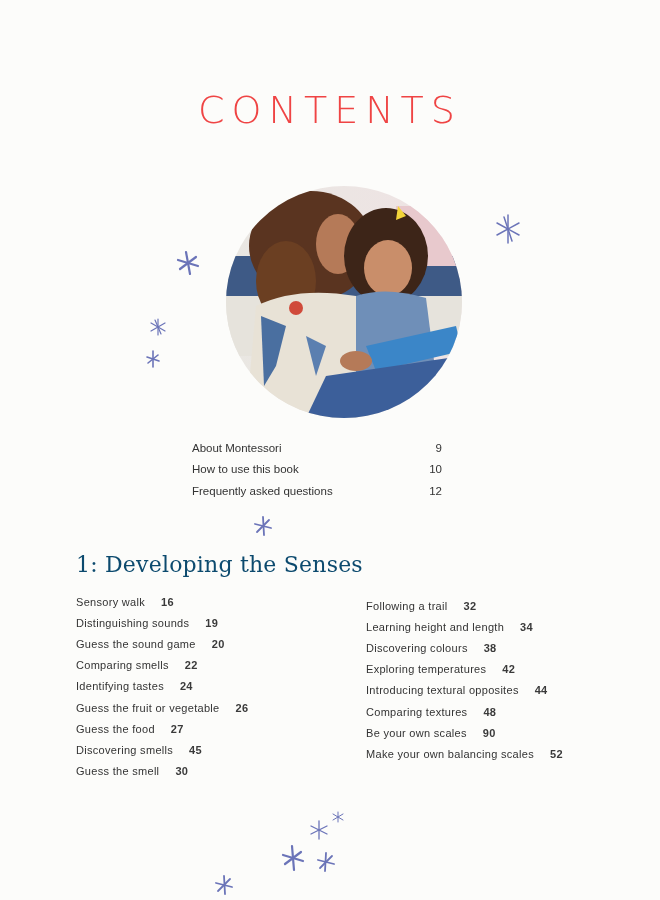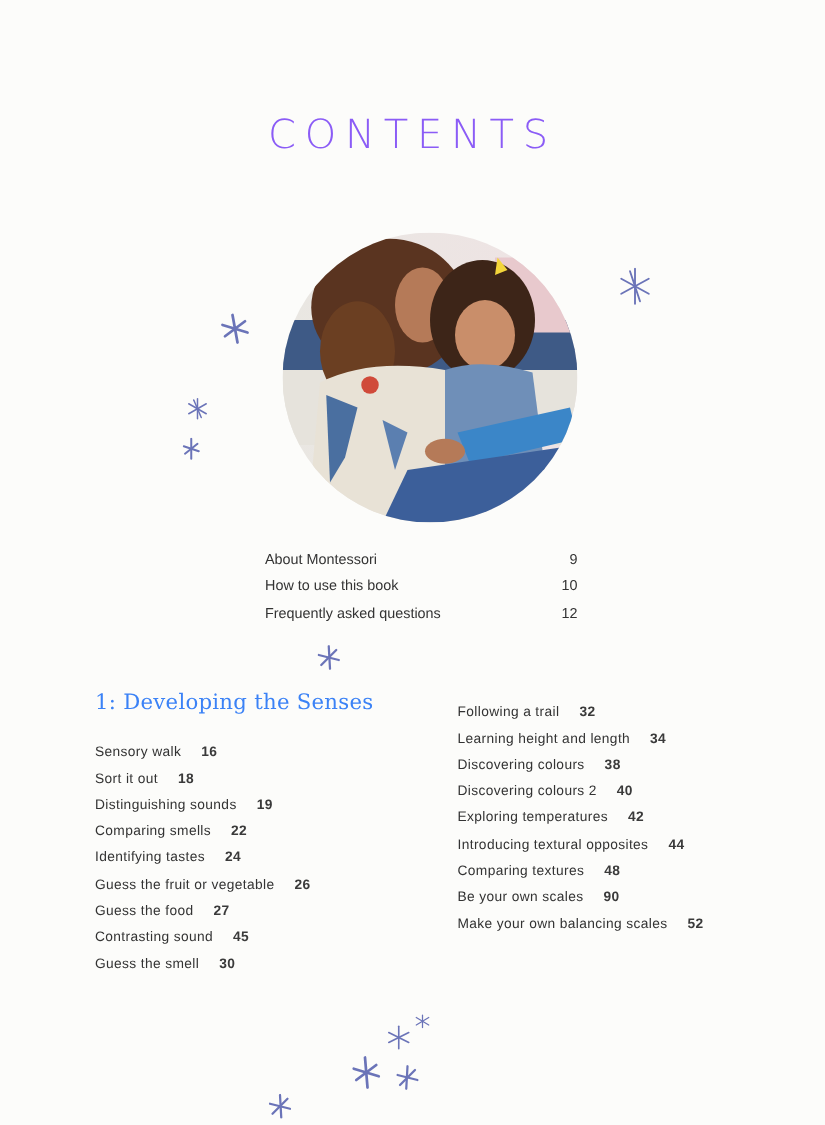--- a/index.html
+++ b/index.html
@@ -8,43 +8,43 @@
       background: #fbfbf9;
       font-family: "Liberation Sans", "DejaVu Sans", sans-serif;
       color: #3a3c3c;
     }
     .page { position: absolute; inset: 0; background: #fcfcfa; }
     .title {
       position: absolute; left: 0; right: 0; top: 88px;
       text-align: center;
       font-family: "DejaVu Sans", sans-serif;
       font-weight: 200;
-      font-size: 32px; letter-spacing: 7px;
-      color: #8b5cf6;
+      font-size: 38px; letter-spacing: 7px;
+      color: #ef4444;
     }
     .photo {
       position: absolute; left: 226px; top: 186px; width: 236px; height: 232px;
       border-radius: 50%; overflow: hidden;
     }
     .star { position: absolute; }
     .intro {
-      position: absolute; left: 212px; top: 437px; width: 250px;
+      position: absolute; left: 192px; top: 437px; width: 250px;
       font-size: 11.5px; color: #333;
     }
     .intro .row { display: flex; justify-content: space-between; height: 21.5px; align-items: center; }
     .section-title {
       position: absolute; left: 76px; top: 552px;
       font-family: "DejaVu Serif", "Liberation Serif", serif;
-      font-size: 17px; color: #3b82f6; letter-spacing: 0.2px;
+      font-size: 22px; color: #0c4a6e; letter-spacing: 0.2px;
     }
     .col { position: absolute; font-size: 11px; color: #333; letter-spacing: 0.3px; }
     .col .row { display: flex; justify-content: flex-start; height: 21.2px; align-items: center; gap: 16px; }
     .col .num { font-weight: bold; color: #3a3a3a; }
     .col-left { left: 76px; top: 591px; width: 248px; }
-    .col-right { left: 366px; top: 559px; width: 248px; }
+    .col-right { left: 366px; top: 595px; width: 248px; }
   </style>
 </head>
 <body>
 
 <div class="page">
 
   <div class="title">CONTENTS</div>
 
   <div class="photo">
     <svg width="236" height="232" viewBox="0 0 236 232">
@@ -173,45 +173,45 @@
   </div>
 
   <div class="section-title">1: Developing the Senses</div>
 
   <div class="col col-left">
     <div class="row">
         <span>Sensory walk</span>
         <span class="num">16</span>
       </div>
     <div class="row">
-        <span>Sort it out</span>
-        <span class="num">18</span>
-      </div>
-    <div class="row">
         <span>Distinguishing sounds</span>
         <span class="num">19</span>
       </div>
     <div class="row">
+        <span>Guess the sound game</span>
+        <span class="num">20</span>
+      </div>
+    <div class="row">
         <span>Comparing smells</span>
         <span class="num">22</span>
       </div>
     <div class="row">
         <span>Identifying tastes</span>
         <span class="num">24</span>
       </div>
     <div class="row">
         <span>Guess the fruit or vegetable</span>
         <span class="num">26</span>
       </div>
     <div class="row">
         <span>Guess the food</span>
         <span class="num">27</span>
       </div>
     <div class="row">
-        <span>Contrasting sound</span>
+        <span>Discovering smells</span>
         <span class="num">45</span>
       </div>
     <div class="row">
         <span>Guess the smell</span>
         <span class="num">30</span>
       </div>
   </div>
 
   <div class="col col-right">
     <div class="row">
@@ -220,24 +220,20 @@
       </div>
     <div class="row">
         <span>Learning height and length</span>
         <span class="num">34</span>
       </div>
     <div class="row">
         <span>Discovering colours</span>
         <span class="num">38</span>
       </div>
     <div class="row">
-        <span>Discovering colours 2</span>
-        <span class="num">40</span>
-      </div>
-    <div class="row">
         <span>Exploring temperatures</span>
         <span class="num">42</span>
       </div>
     <div class="row">
         <span>Introducing textural opposites</span>
         <span class="num">44</span>
       </div>
     <div class="row">
         <span>Comparing textures</span>
         <span class="num">48</span>

